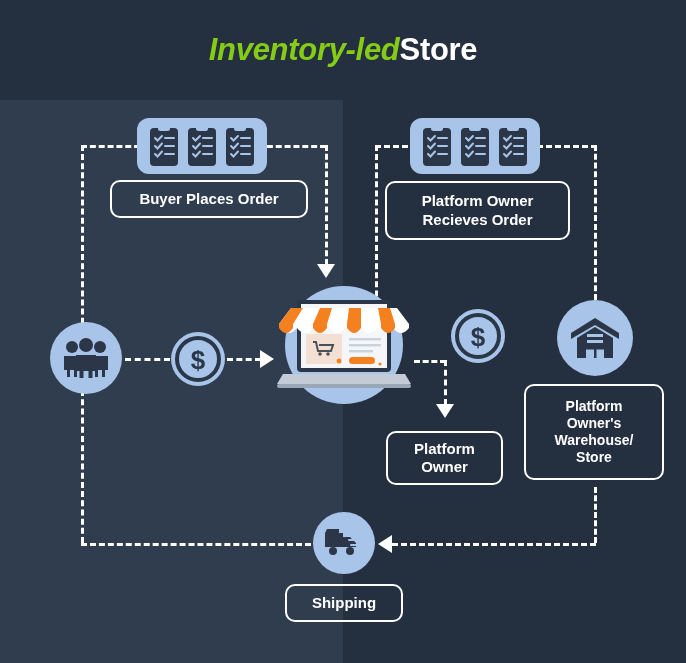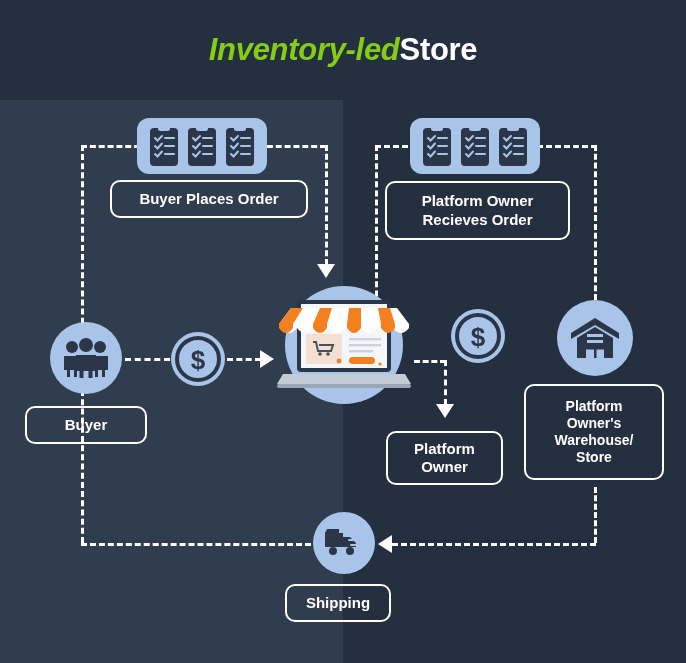--- a/index.html
+++ b/index.html
@@ -235,23 +235,20 @@
           <circle cx="23" cy="7" r="7"></circle>
           <circle cx="37" cy="9" r="6"></circle>
           <path d="M1 18 h16 v14 h-3 v7 h-3 v-7 h-4 v7 h-3 v-7 h-3 z"></path>
           <path d="M29 18 h16 v14 h-3 v7 h-3 v-7 h-4 v7 h-3 v-7 h-3 z"></path>
           <path d="M13 17 h20 v16 h-3.5 v7 h-4 v-7 h-5 v7 h-4 v-7 h-3.5 z"></path>
         </g>
       </svg>
     </span>
   </div>
 
-  <div class="label-box" style="left:25px; top:406px; width:122px; height:38px; font-size:15px;">
-    <span>Buyer</span>
-  </div>
 
   <div style="position:absolute; left:170px; top:331px;">
     <svg width="56" height="56" viewBox="0 0 56 56">
       <circle cx="28" cy="28" r="27" fill="#a8c4e8"></circle>
       <circle cx="28" cy="28" r="21" fill="none" stroke="#2b3748" stroke-width="4"></circle>
       <text x="28" y="38" font-family="Liberation Sans, sans-serif" font-size="26" font-weight="bold" fill="#2b3748" text-anchor="middle">$</text>
     </svg>
   </div>
 
   <div class="shop-wrap" style="left:285px; top:286px; width:118px; height:118px;">
@@ -352,17 +349,17 @@
         </g>
         <g stroke="#a8c4e8" stroke-width="2" stroke-linecap="round">
           <path d="M24 8 h14"></path>
           <path d="M26 13 h14"></path>
           <path d="M28 18 h12"></path>
         </g>
       </svg>
     </span>
   </div>
 
-  <div class="label-box" style="left:285px; top:584px; width:106px; height:38px; font-size:15px;">
+  <div class="label-box" style="left:285px; top:584px; width:118px; height:38px; font-size:15px;">
     <span>Shipping</span>
   </div>
 
 </div>
 
 </body></html>

